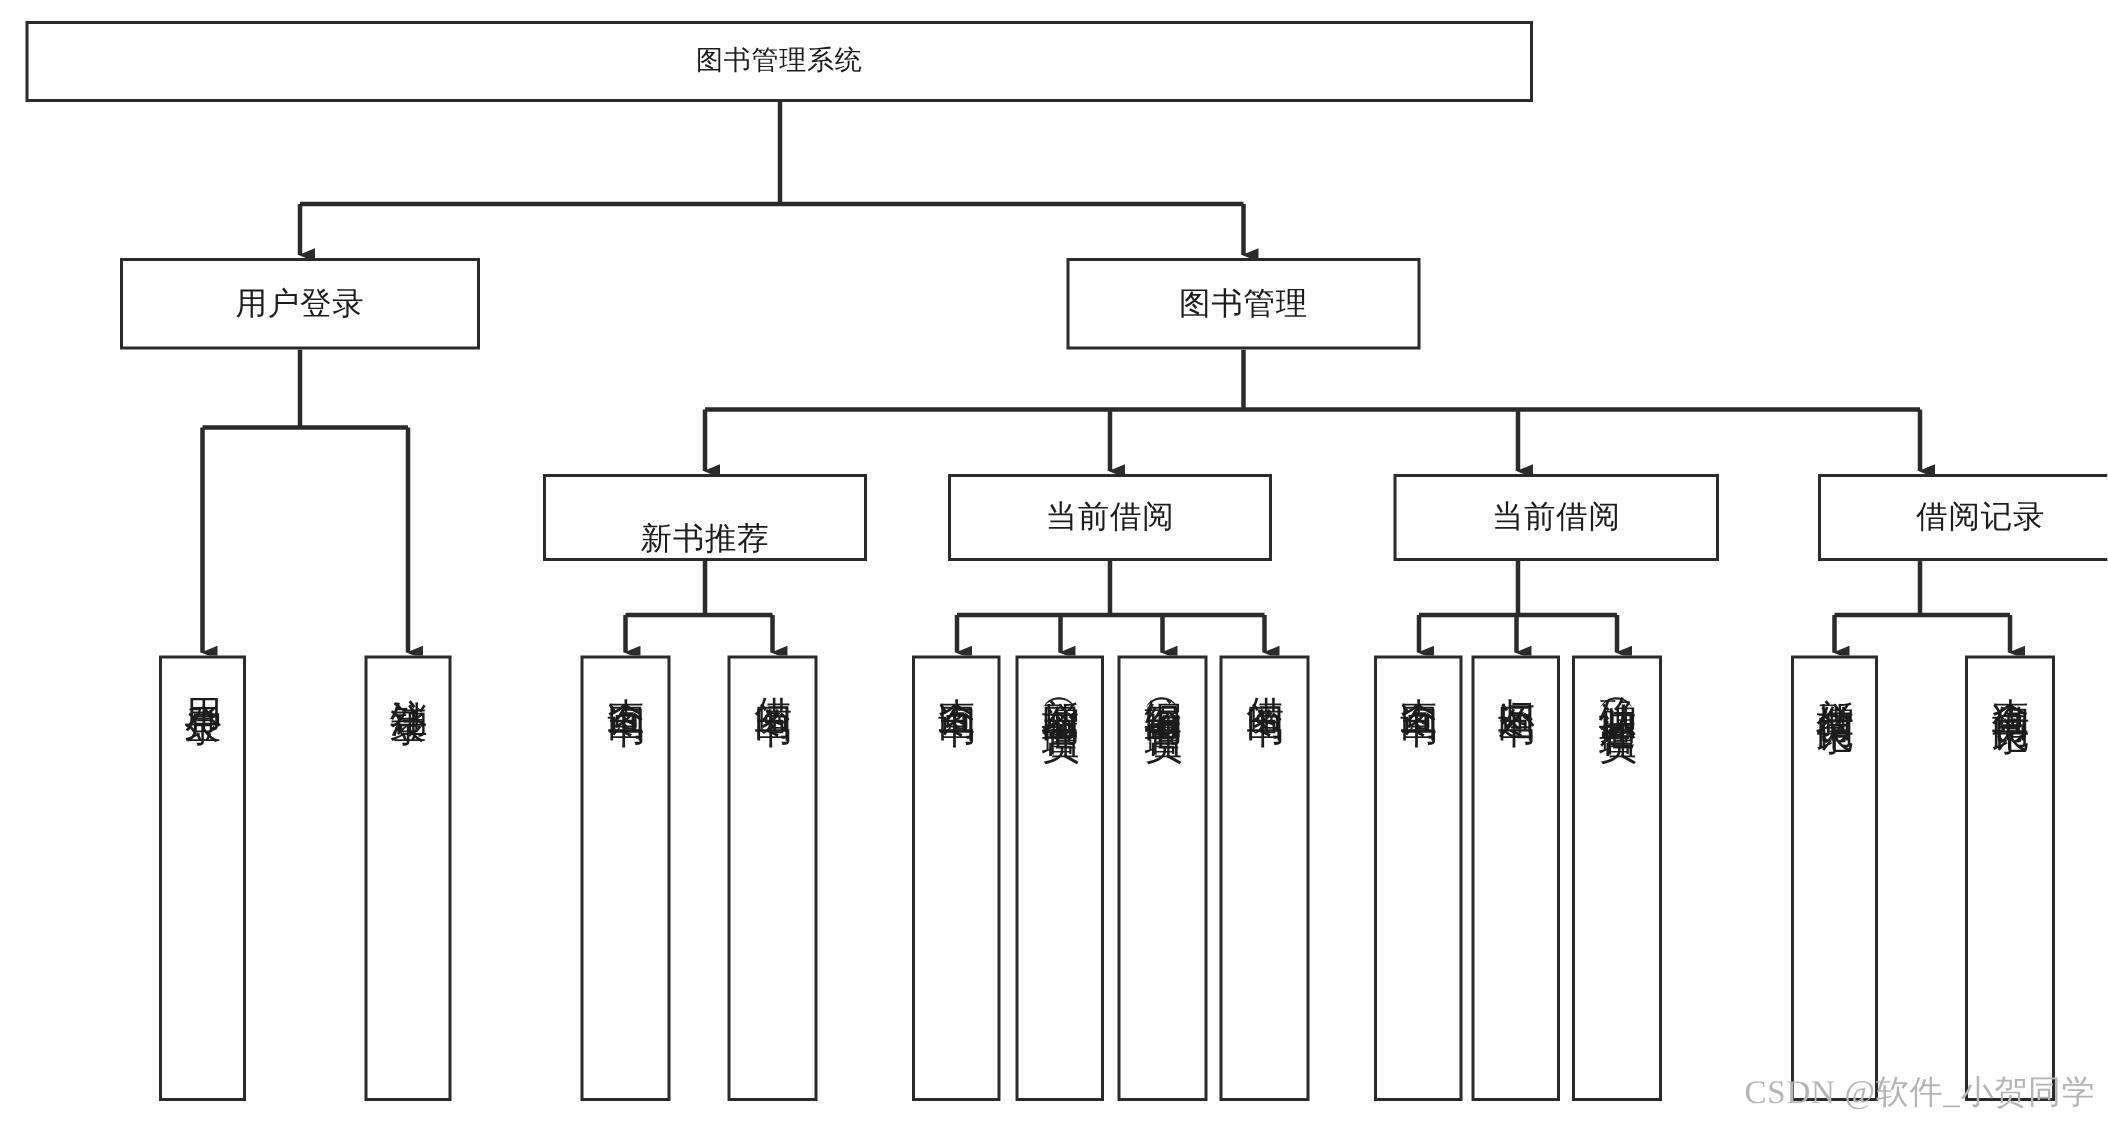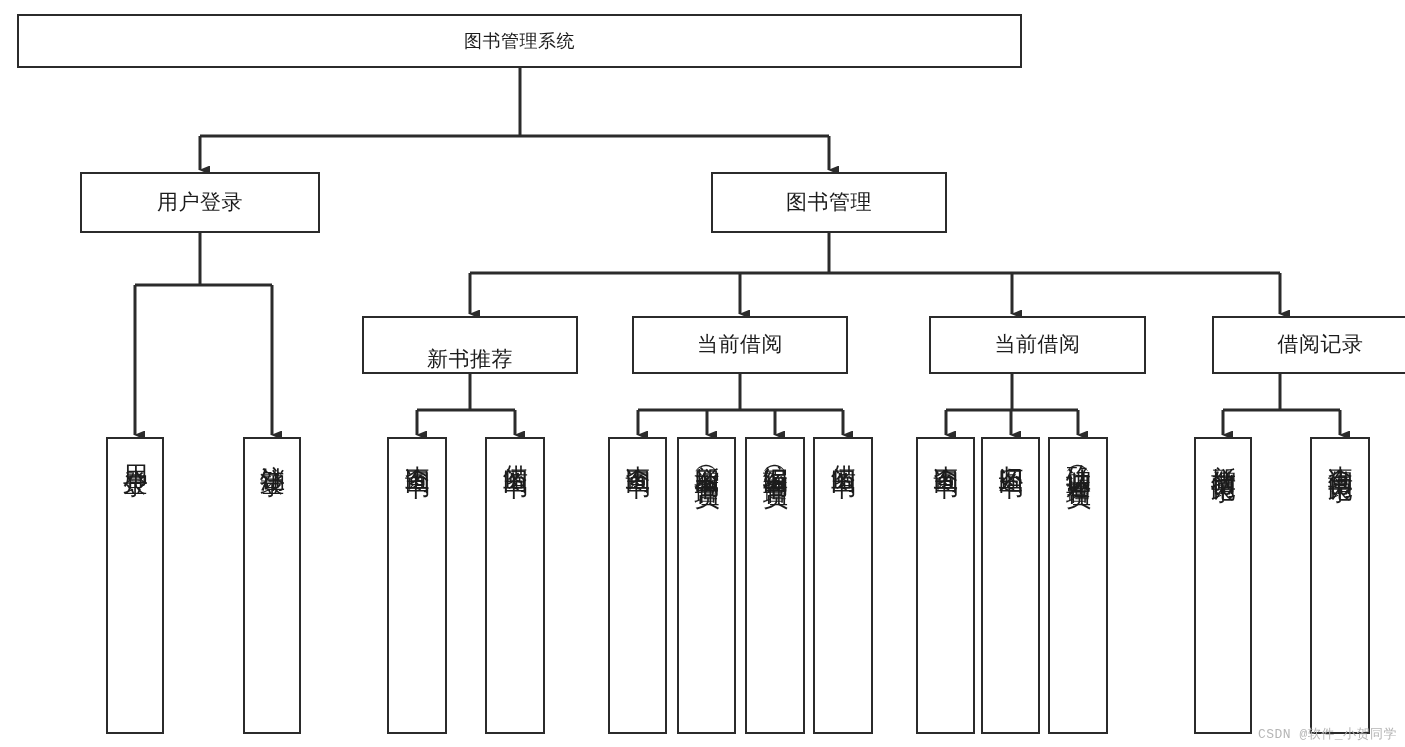--- a/index.html
+++ b/index.html
@@ -54,23 +54,23 @@
     font-size: 25px;
     letter-spacing: 3px;
   }
   .node-box.root .node-label {
     font-size: 18px;
   }
   #watermark {
     position: absolute;
     right: 8px;
     bottom: 4px;
-    font-size: 13px;
+    font-size: 22px;
     color: #b5b5b5;
-    font-family: Liberation Mono, monospace;
+    font-family: Liberation Serif, serif;
     letter-spacing: 0.5px;
     white-space: nowrap;
     pointer-events: none;
   }
 </style>
 </head>
 <body>
 
 <div id="canvas">
 

